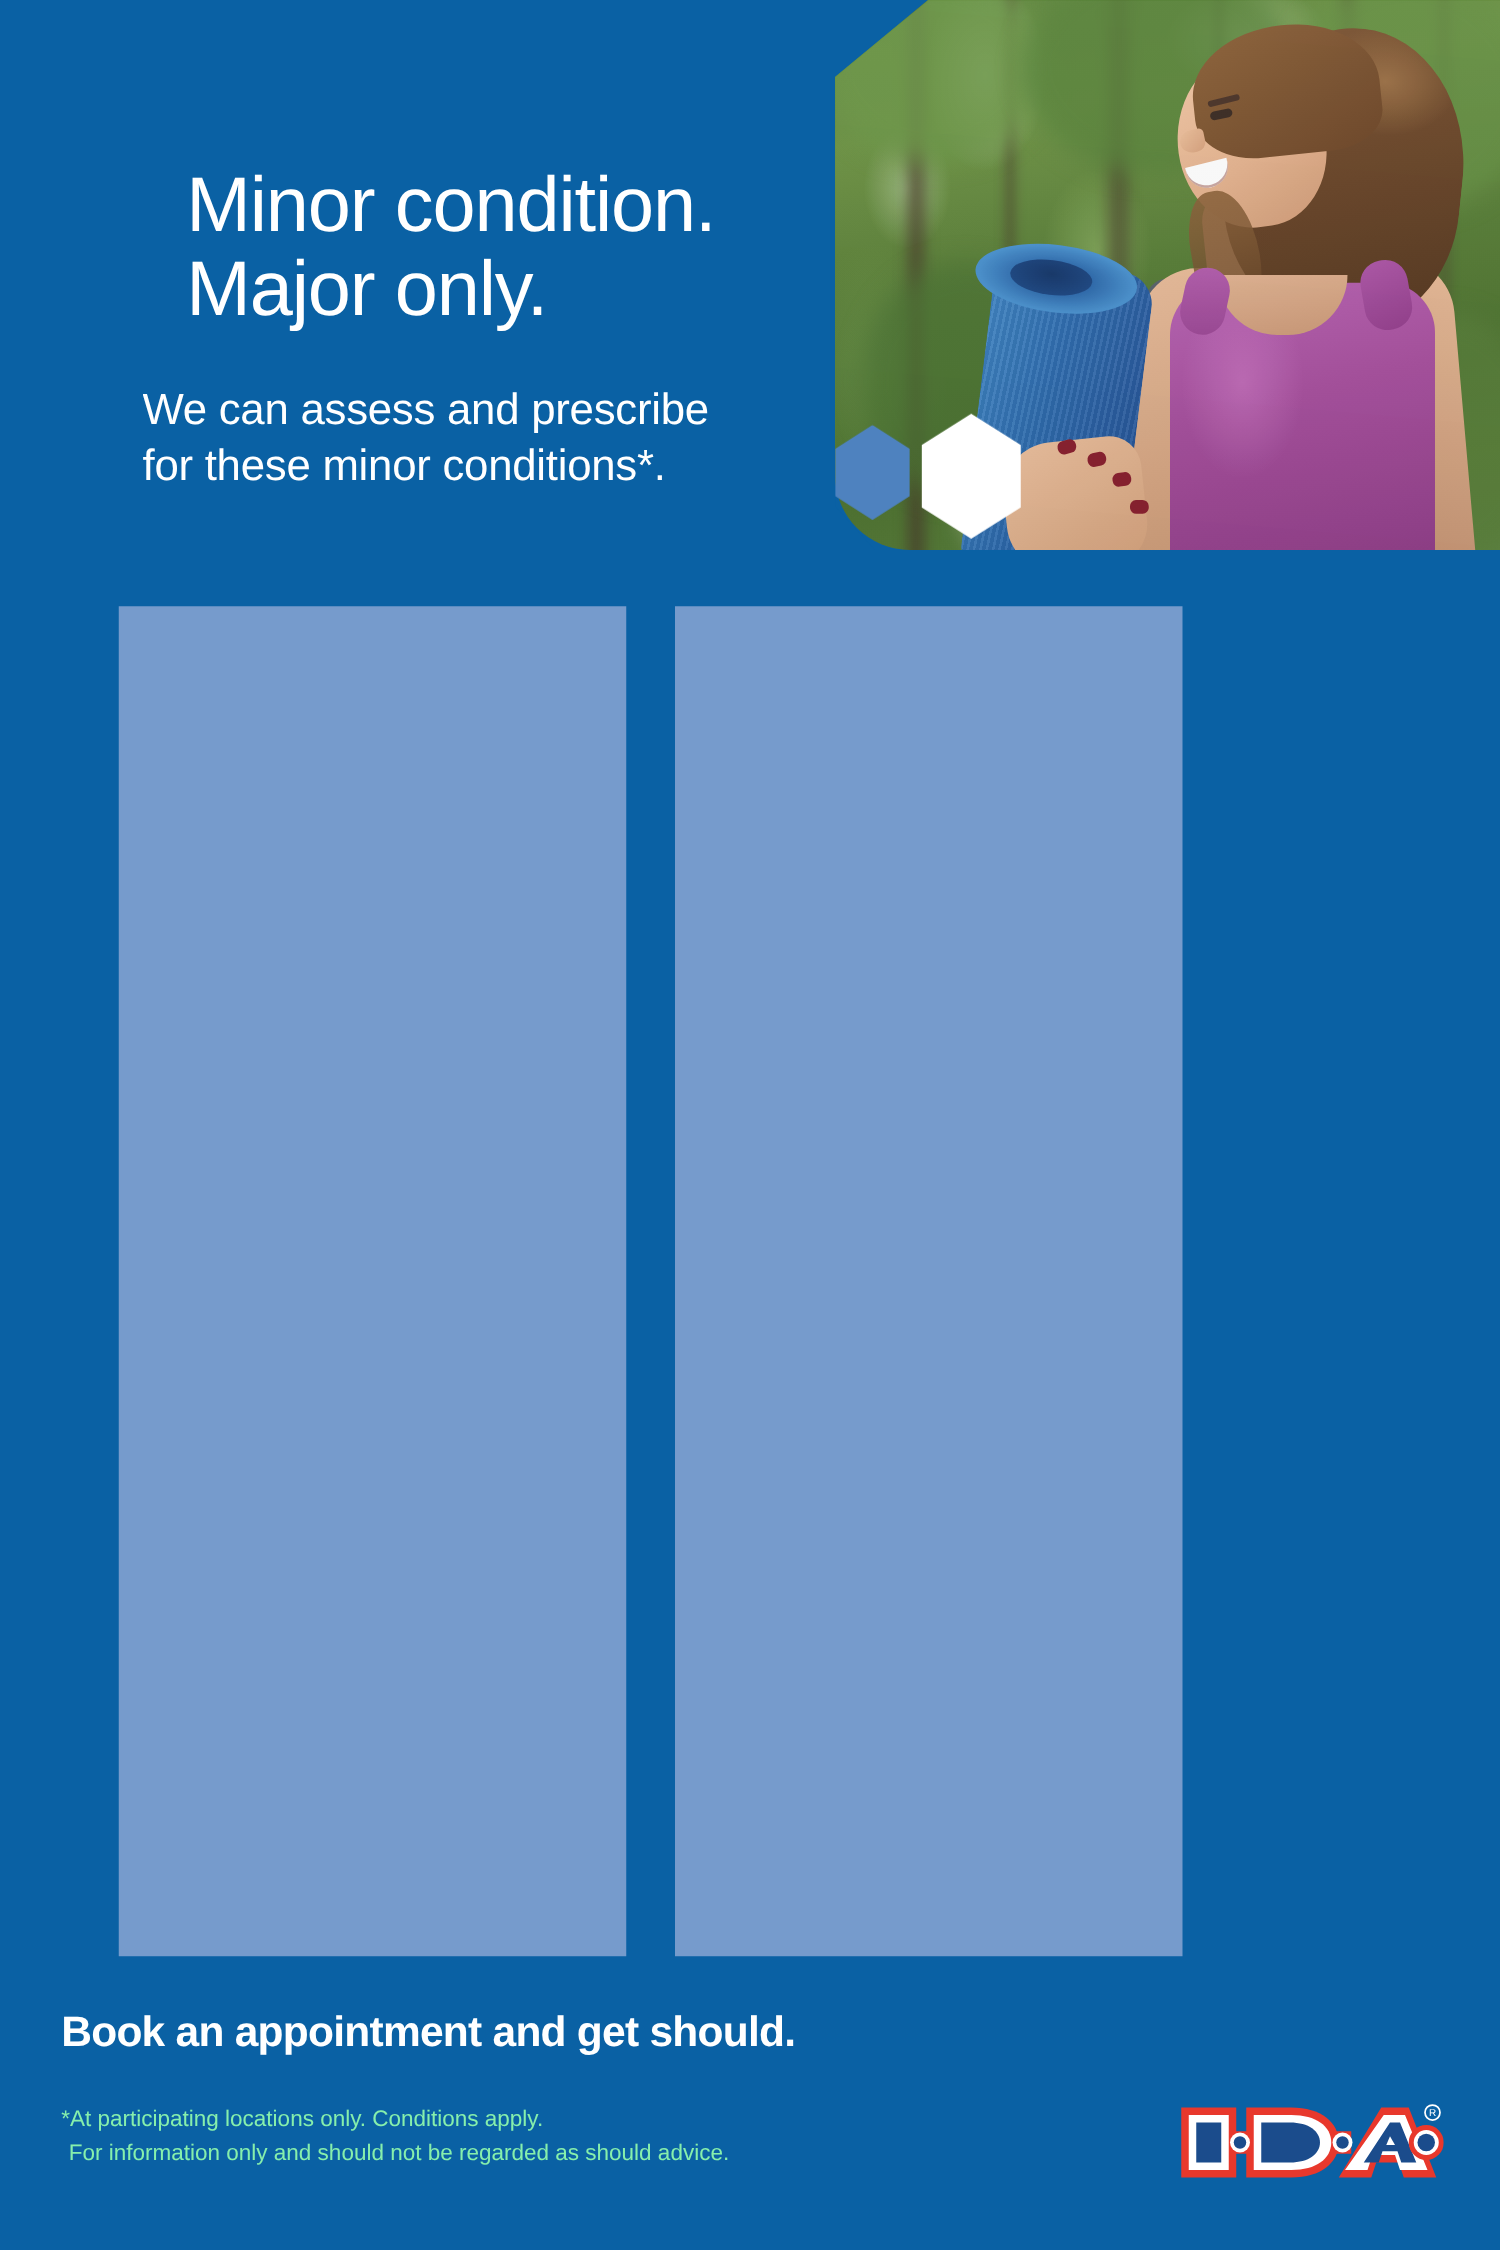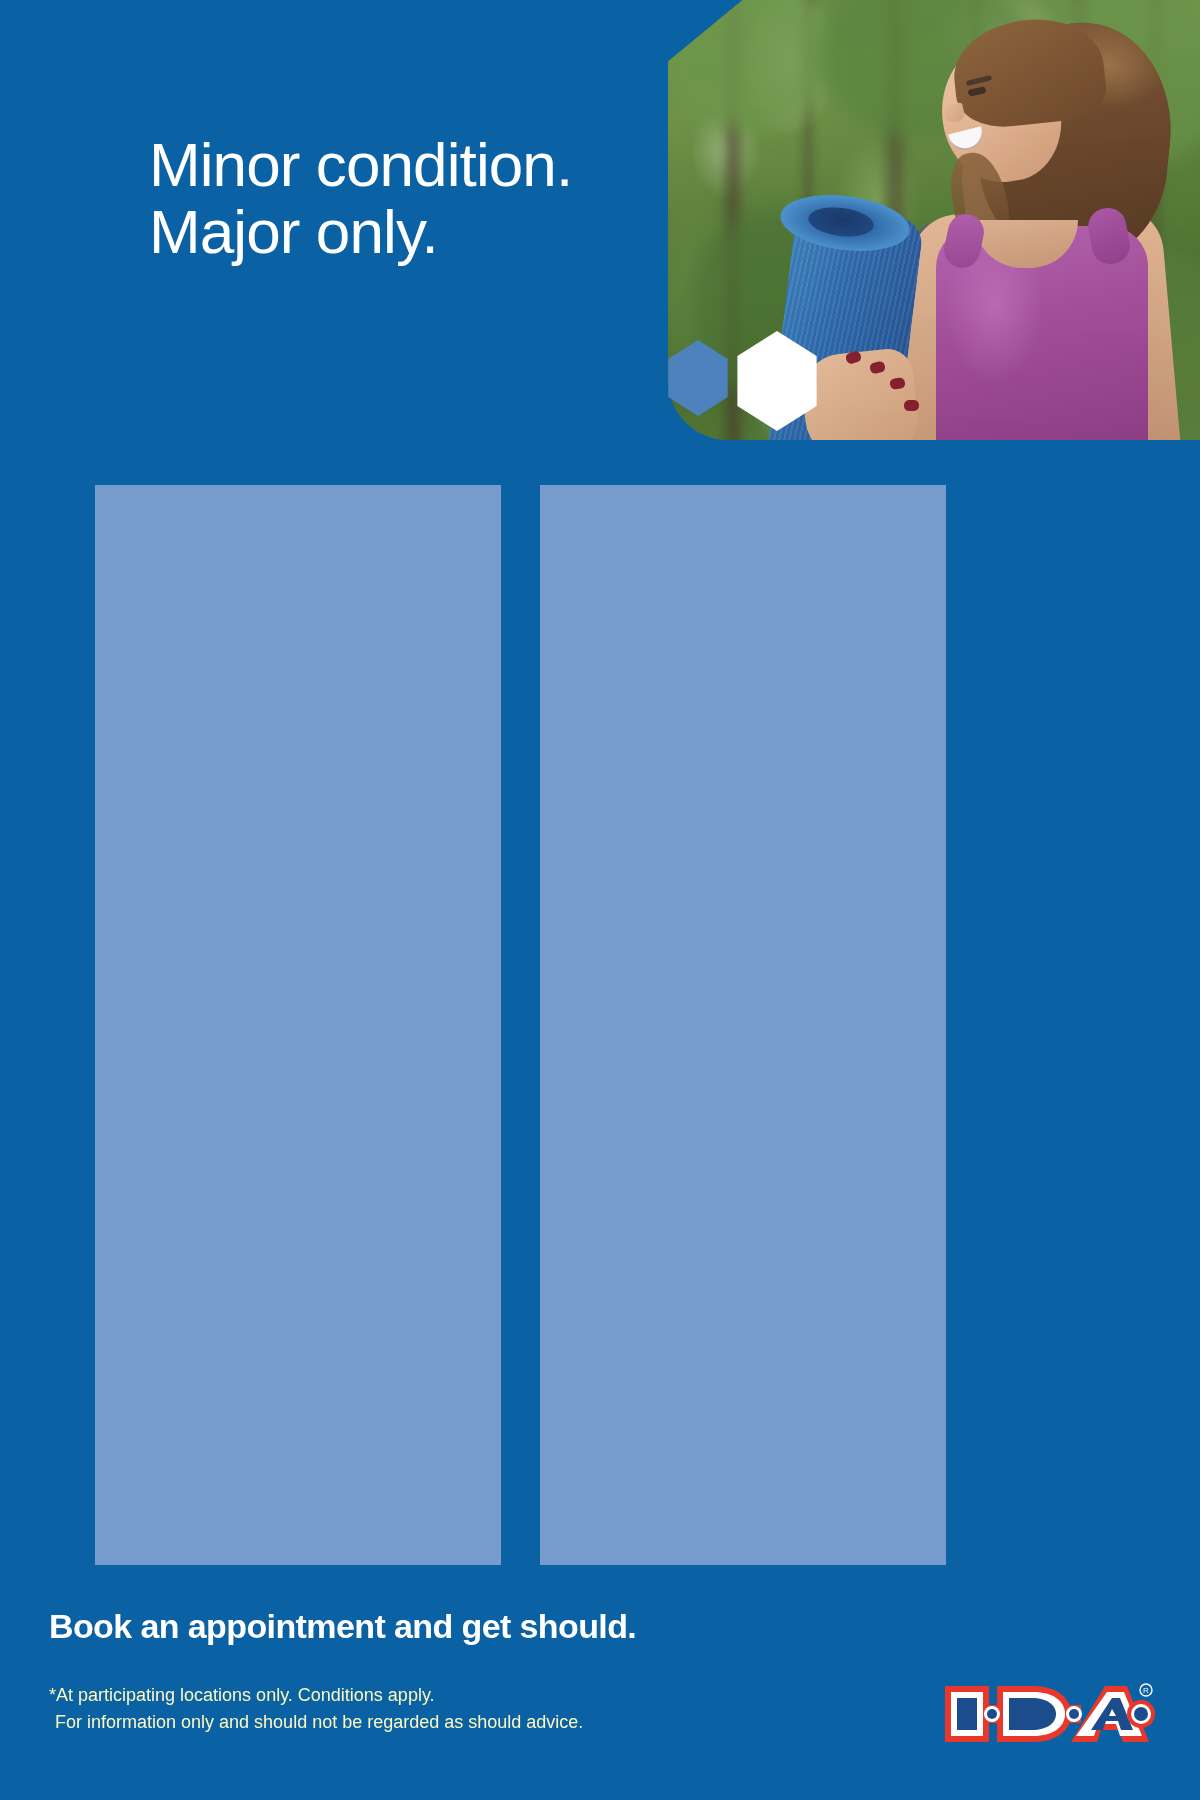--- a/index.html
+++ b/index.html
@@ -376,21 +376,21 @@
     color:#ffffff;
     font-size:34px;
     font-weight:bold;
     letter-spacing:-0.6px;
     white-space:nowrap;
   }
 
   .footnotes {
     position:absolute;
     left:49px; top:1682px;
-    color:#fef9c3;
+    color:#86efac;
     font-size:18px;
     line-height:27px;
     font-weight:400;
   }
   .footnotes .fn-line { display:block; white-space:nowrap; }
   .footnotes .fn-line.indent { padding-left:6px; }
 
   
   .ida-logo {
     position:absolute;
@@ -460,20 +460,24 @@
   </div>
 
   <div class="hex hex-blue"></div>
   <div class="hex hex-white"></div>
 
   <h1 class="headline">
     <span class="hl-line">Minor condition.</span>
     <span class="hl-line">Major only.</span>
   </h1>
 
+  <p class="subhead">
+    <span class="sh-line">We can assess and prescribe</span>
+    <span class="sh-line">for these minor conditions*.</span>
+  </p>
 
   <div class="panels">
     <div class="panel left"></div>
     <div class="panel right"></div>
   </div>
 
   <div class="footer-cta">Book an appointment and get should.</div>
 
   <div class="footnotes">
     <span class="fn-line">*At participating locations only. Conditions apply.</span>

